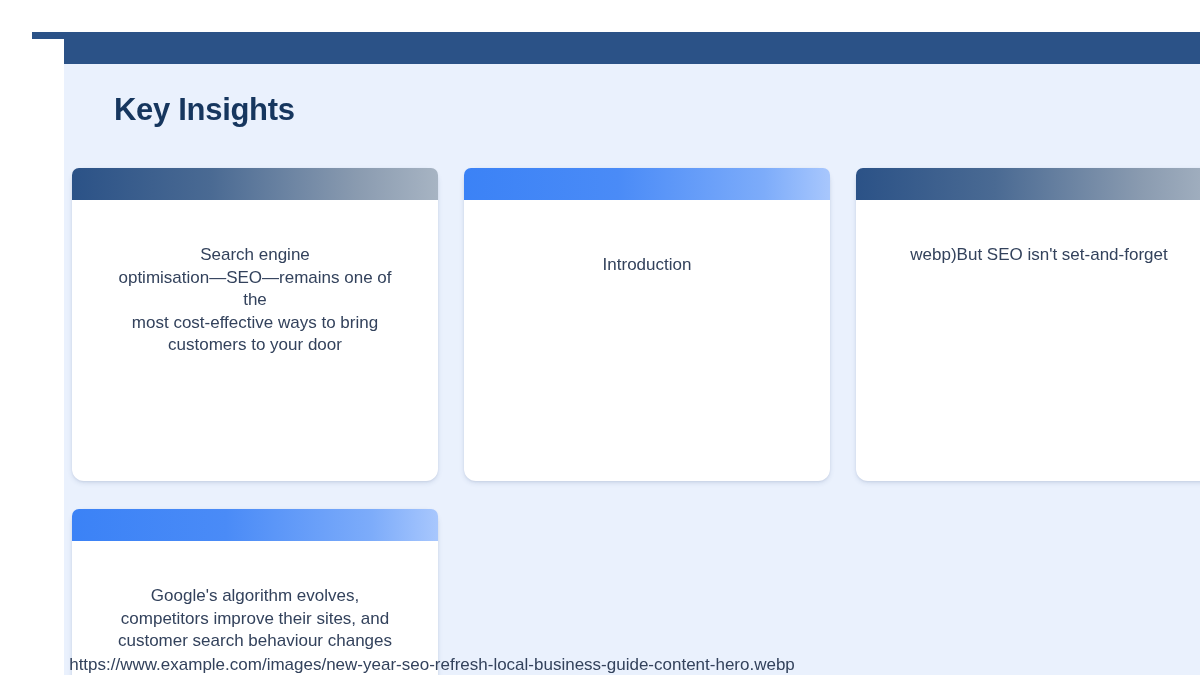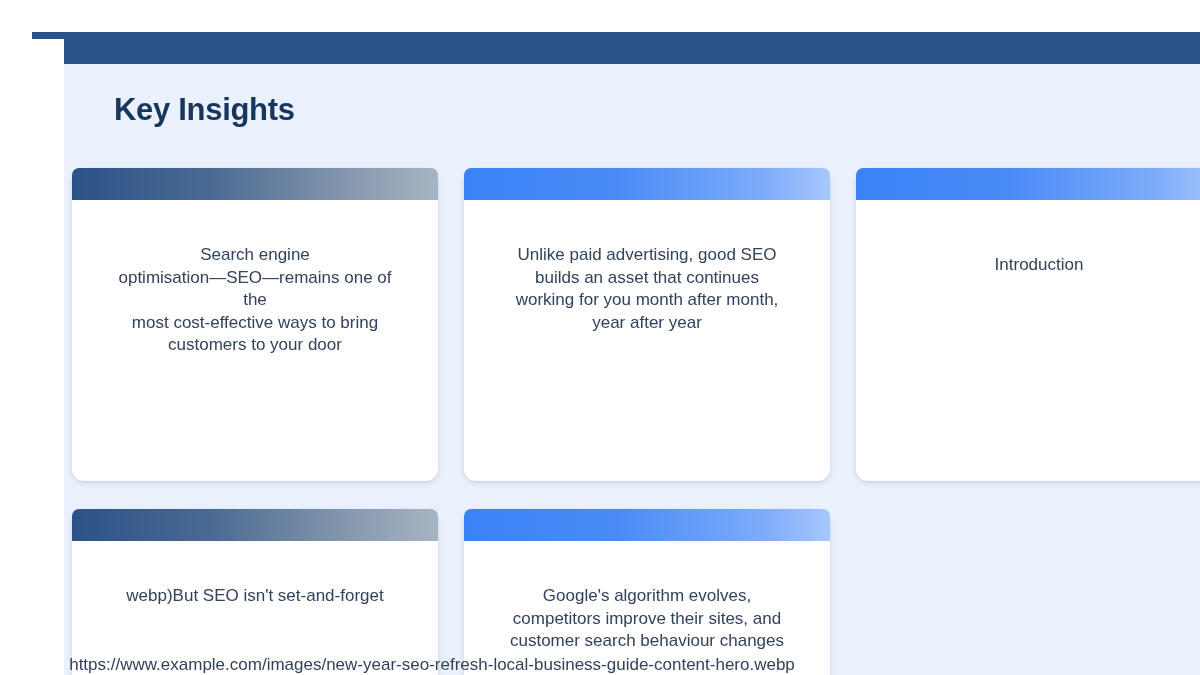--- a/index.html
+++ b/index.html
@@ -172,29 +172,20 @@
     <div class="card">
       <div class="card-accent navy"></div>
       <div class="card-body">
         <div class="card-text">Search engine
 optimisation—SEO—remains one of the
 most cost-effective ways to bring
 customers to your door</div>
       </div>
     </div>
 
-    <div class="card">
-      <div class="card-accent blue"></div>
-      <div class="card-body">
-        <div class="card-text">Unlike paid advertising, good SEO
-builds an asset that continues
-working for you month after month,
-year after year</div>
-      </div>
-    </div>
 
 
     <div class="card">
       <div class="card-accent blue"></div>
       <div class="card-body overflowing">
         <div class="card-text heading-line">Introduction</div>
       </div>
     </div>
 
     <div class="card">

